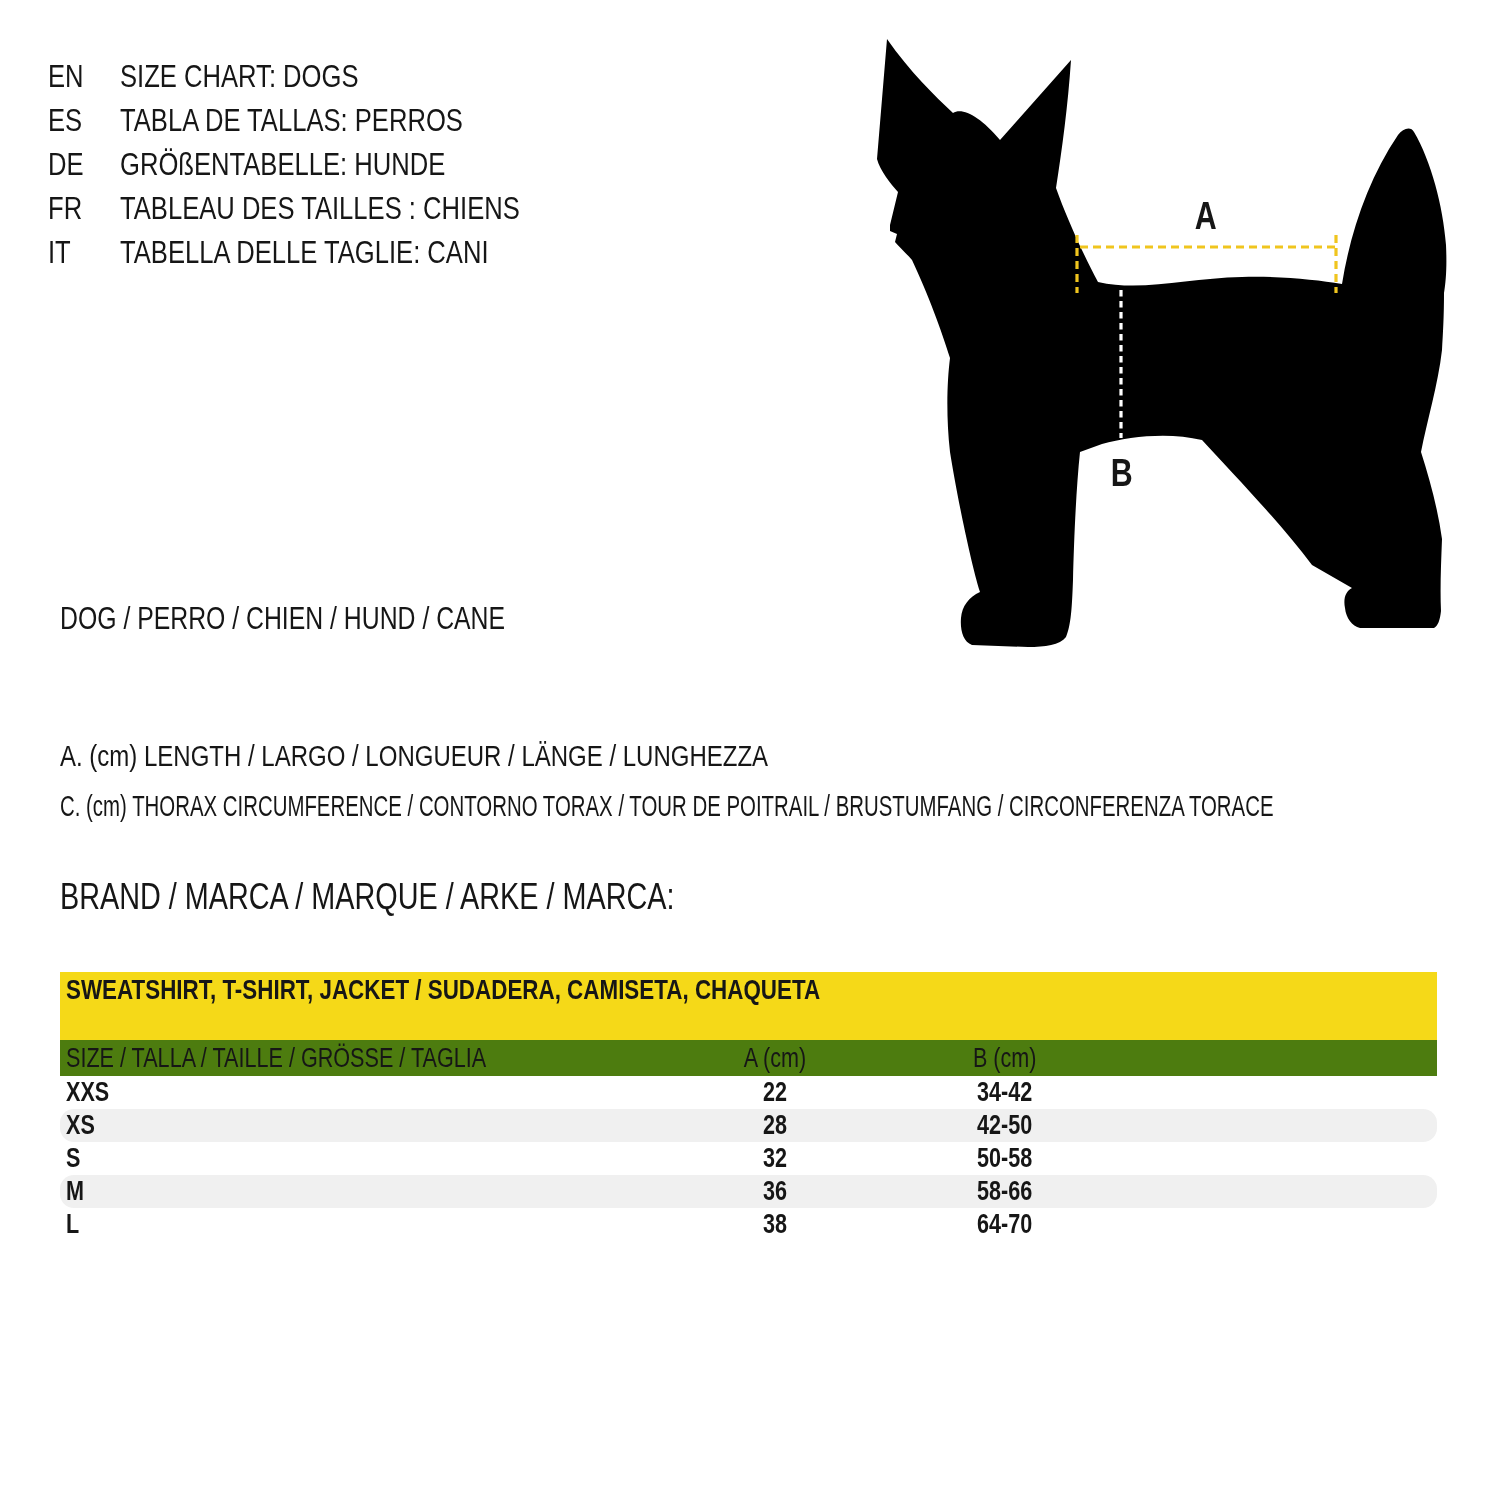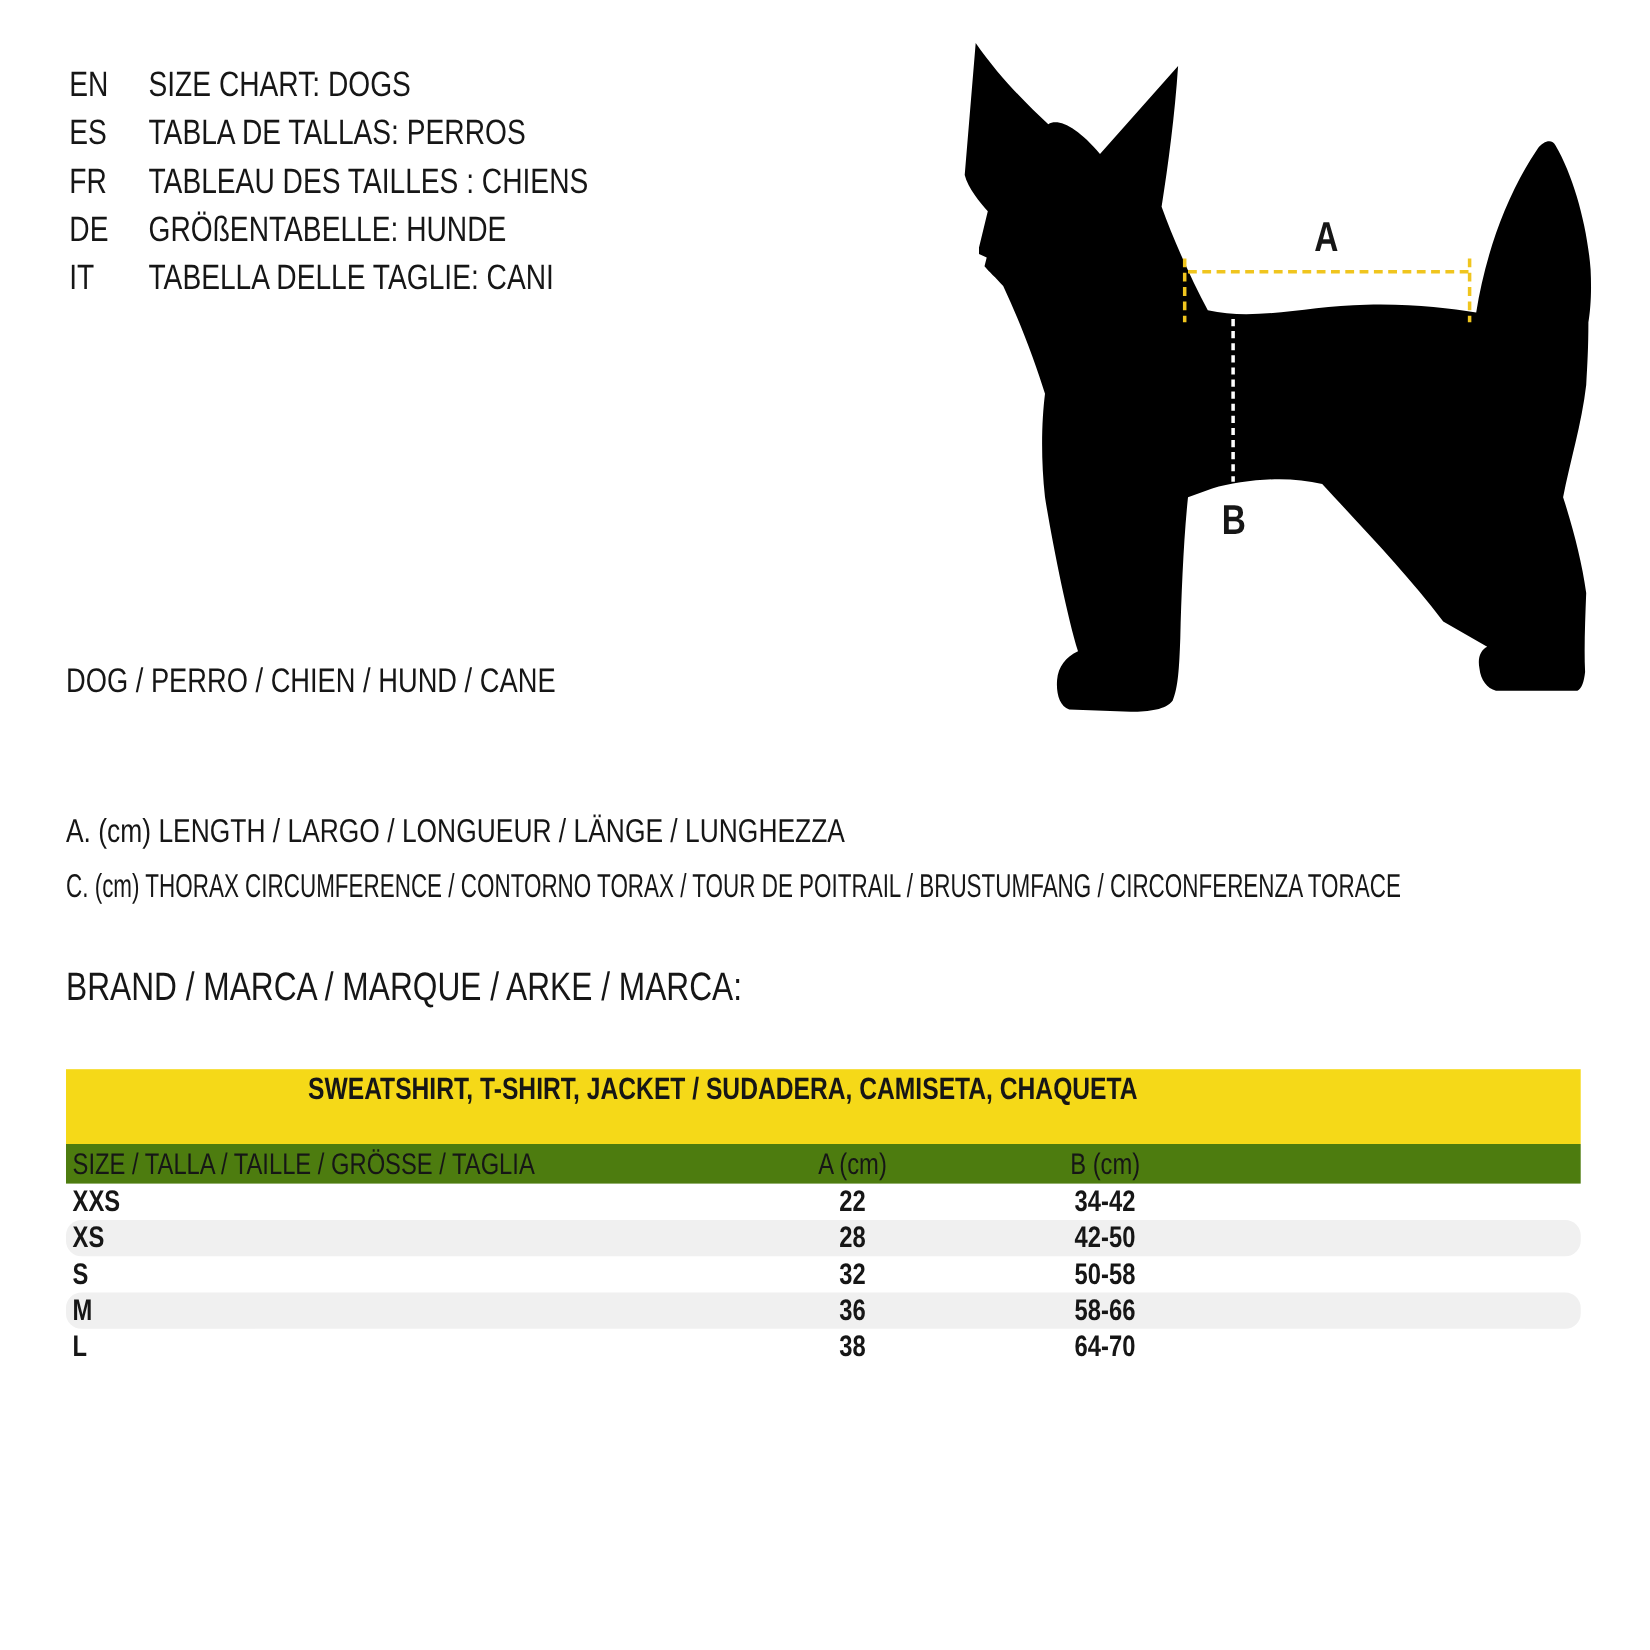--- a/index.html
+++ b/index.html
@@ -5,38 +5,38 @@
   html,body{margin:0;padding:0;background:#fff;}
   #canvas{
     position:relative;width:1500px;height:1500px;background:#ffffff;overflow:hidden;
     font-family:"Liberation Sans","DejaVu Sans",sans-serif;color:#161616;
   }
   
   .cx{display:inline-block;transform:scaleX(0.80);transform-origin:0 50%;white-space:nowrap;}
   .cxc{display:inline-block;transform:scaleX(0.80);transform-origin:50% 50%;white-space:nowrap;}
   .cx70{transform:scaleX(0.68);}
   
-  .lang-block{position:absolute;left:63px;top:54px;}
+  .lang-block{position:absolute;left:48px;top:54px;}
   .lang-row{display:flex;height:44px;align-items:center;font-size:32px;}
   .lang-code{width:72px;flex:0 0 72px;}
   
   .dog-svg,.measure-svg{position:absolute;left:850px;top:20px;width:640px;height:640px;}
   .measure-label{position:absolute;width:64px;height:40px;line-height:40px;text-align:center;
     font-size:38px;font-weight:bold;}
   #label-a{left:1174px;top:196px;}
   #label-b{left:1090px;top:453px;}
   .caption{position:absolute;left:60px;top:601px;font-size:31px;}
   
   .legend{position:absolute;left:60px;top:731px;}
   .legend-line{height:50px;display:flex;align-items:center;font-size:30px;}
   .brand{position:absolute;left:60px;top:876px;font-size:36px;}
   
   .size-table{position:absolute;left:60px;top:972px;width:1377px;}
   .band{background:#f5d918;height:68px;padding:1px 0 0 6px;box-sizing:border-box;}
-  .band-line{height:33px;display:flex;align-items:center;font-size:28px;font-weight:bold;justify-content:center;}
+  .band-line{height:33px;display:flex;align-items:center;font-size:28px;font-weight:bold;}
   .trow{display:grid;grid-template-columns:600px 230px 230px 1fr;align-items:center;font-size:27px;}
   .thead{background:#4d7c0f;height:36px;}
   .drow{height:33px;font-weight:bold;}
   .drow.alt{background:#f0f0f0;border-radius:14px;}
   .c1{padding-left:6px;}
   .c2,.c3{text-align:center;}
 </style>
 </head>
 <body>
 
@@ -45,26 +45,26 @@
   <div class="lang-block">
     <div class="lang-row">
       <span class="lang-code"><span class="cx">EN</span></span>
       <span class="cx">SIZE CHART: DOGS</span>
     </div>
     <div class="lang-row">
       <span class="lang-code"><span class="cx">ES</span></span>
       <span class="cx">TABLA DE TALLAS: PERROS</span>
     </div>
     <div class="lang-row">
+      <span class="lang-code"><span class="cx">DE</span></span>
+      <span class="cx">GRÖßENTABELLE: HUNDE</span>
+    </div>
+    <div class="lang-row">
       <span class="lang-code"><span class="cx">FR</span></span>
       <span class="cx">TABLEAU DES TAILLES : CHIENS</span>
-    </div>
-    <div class="lang-row">
-      <span class="lang-code"><span class="cx">DE</span></span>
-      <span class="cx">GRÖßENTABELLE: HUNDE</span>
     </div>
     <div class="lang-row">
       <span class="lang-code"><span class="cx">IT</span></span>
       <span class="cx">TABELLA DELLE TAGLIE: CANI</span>
     </div>
   </div>
 
   <svg class="dog-svg" viewBox="0 0 640 640" aria-hidden="true">
     <path fill="#000000" d="
       M 40 205

